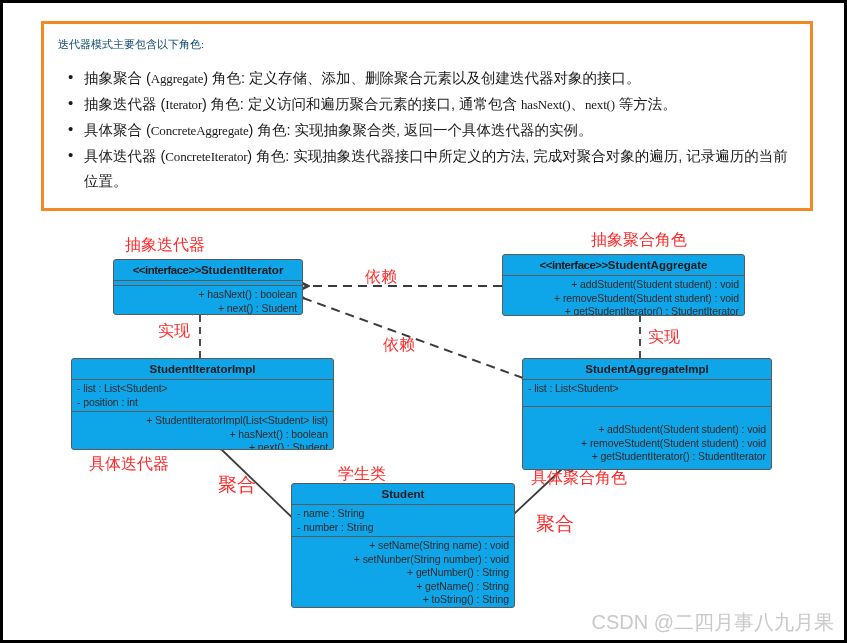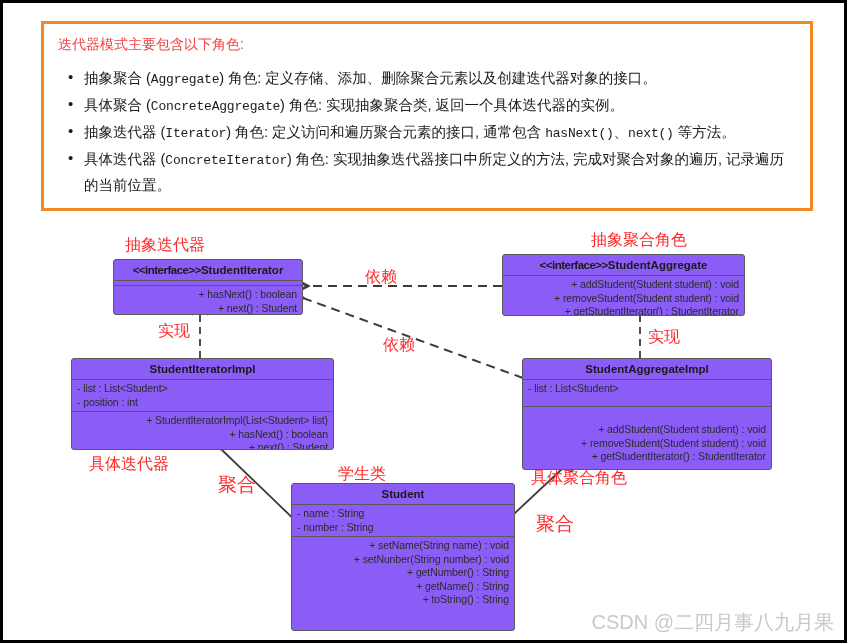--- a/index.html
+++ b/index.html
@@ -26,25 +26,26 @@
     left: 38px;
     top: 18px;
     width: 772px;
     height: 190px;
     box-sizing: border-box;
     border: 3px solid #f08a24;
     background: #ffffff;
     padding: 10px 14px 6px 14px;
   }
   #note-title {
-    font-size: 14px;
-    color: #ef4444;
+    font-size: 11px;
+    color: #0c4a6e;
     line-height: 20px;
     margin-bottom: 12px;
     white-space: nowrap;
+    font-family: Liberation Serif, serif;
   }
   #note-list {
     margin: 0;
     padding-left: 26px;
     list-style: none;
   }
   #note-list li {
     position: relative;
     font-size: 14.5px;
     color: #1a1a1a;
@@ -53,21 +54,21 @@
   }
   #note-list li::before {
     content: "•";
     position: absolute;
     left: -16px;
     top: -1px;
     font-size: 15px;
     color: #1a1a1a;
   }
   .mono {
-    font-family: Liberation Mono, monospace;
+    font-family: Liberation Serif, serif;
     font-size: 13px;
     letter-spacing: -0.2px;
   }
 
   
   #diagram {
     position: absolute;
     left: 0;
     top: 215px;
     width: 841px;
@@ -77,21 +78,21 @@
     position: absolute;
     left: 0;
     top: 0;
   }
 
   .uml-box {
     position: absolute;
     box-sizing: border-box;
     border: 1.5px solid #5a5a5a;
     border-radius: 3px;
-    background: #8b5cf6;
+    background: #0ea5e9;
     overflow: hidden;
   }
   .uml-head {
     text-align: center;
     font-weight: bold;
     font-size: 11.5px;
     color: #1a1a1a;
     padding: 4px 2px 4px 2px;
     border-bottom: 1.5px solid #5a5a5a;
     white-space: nowrap;
@@ -141,24 +142,24 @@
 
 <div id="page">
 
   <div id="note">
     <div id="note-title">迭代器模式主要包含以下角色:</div>
     <ul id="note-list">
       <li>
         <span>抽象聚合 (</span><span class="mono">Aggregate</span><span>) 角色: 定义存储、添加、删除聚合元素以及创建迭代器对象的接口。</span>
       </li>
       <li>
+        <span>抽象迭代器 (</span><span class="mono">Iterator</span><span>) 角色: 定义访问和遍历聚合元素的接口, 通常包含 </span><span class="mono">hasNext()</span><span>、</span><span class="mono">next()</span><span> 等方法。</span>
+      </li>
+      <li>
         <span>具体聚合 (</span><span class="mono">ConcreteAggregate</span><span>) 角色: 实现抽象聚合类, 返回一个具体迭代器的实例。</span>
-      </li>
-      <li>
-        <span>抽象迭代器 (</span><span class="mono">Iterator</span><span>) 角色: 定义访问和遍历聚合元素的接口, 通常包含 </span><span class="mono">hasNext()</span><span>、</span><span class="mono">next()</span><span> 等方法。</span>
       </li>
       <li>
         <span>具体迭代器 (</span><span class="mono">ConcreteIterator</span><span>) 角色: 实现抽象迭代器接口中所定义的方法, 完成对聚合对象的遍历, 记录遍历的当前位置。</span>
       </li>
     </ul>
   </div>
 
   <div id="diagram">
 
     <svg width="841" height="425">
@@ -232,21 +233,21 @@
       <div class="uml-sec" style="height:22px;">
         <div class="uml-row">- list : List&lt;Student&gt;</div>
       </div>
       <div class="uml-sec" style="padding-top:16px;">
         <div class="uml-row">+ addStudent(Student student) : void</div>
         <div class="uml-row">+ removeStudent(Student student) : void</div>
         <div class="uml-row">+ getStudentIterator() : StudentIterator</div>
       </div>
     </div>
 
-    <div class="uml-box" style="left:288px; top:265px; width:224px; height:148px;">
+    <div class="uml-box" style="left:288px; top:265px; width:224px; height:125px;">
       <div class="uml-head">
         <span>Student</span>
       </div>
       <div class="uml-sec">
         <div class="uml-row">- name : String</div>
         <div class="uml-row">- number : String</div>
       </div>
       <div class="uml-sec">
         <div class="uml-row">+ setName(String name) : void</div>
         <div class="uml-row">+ setNunber(String number) : void</div>

